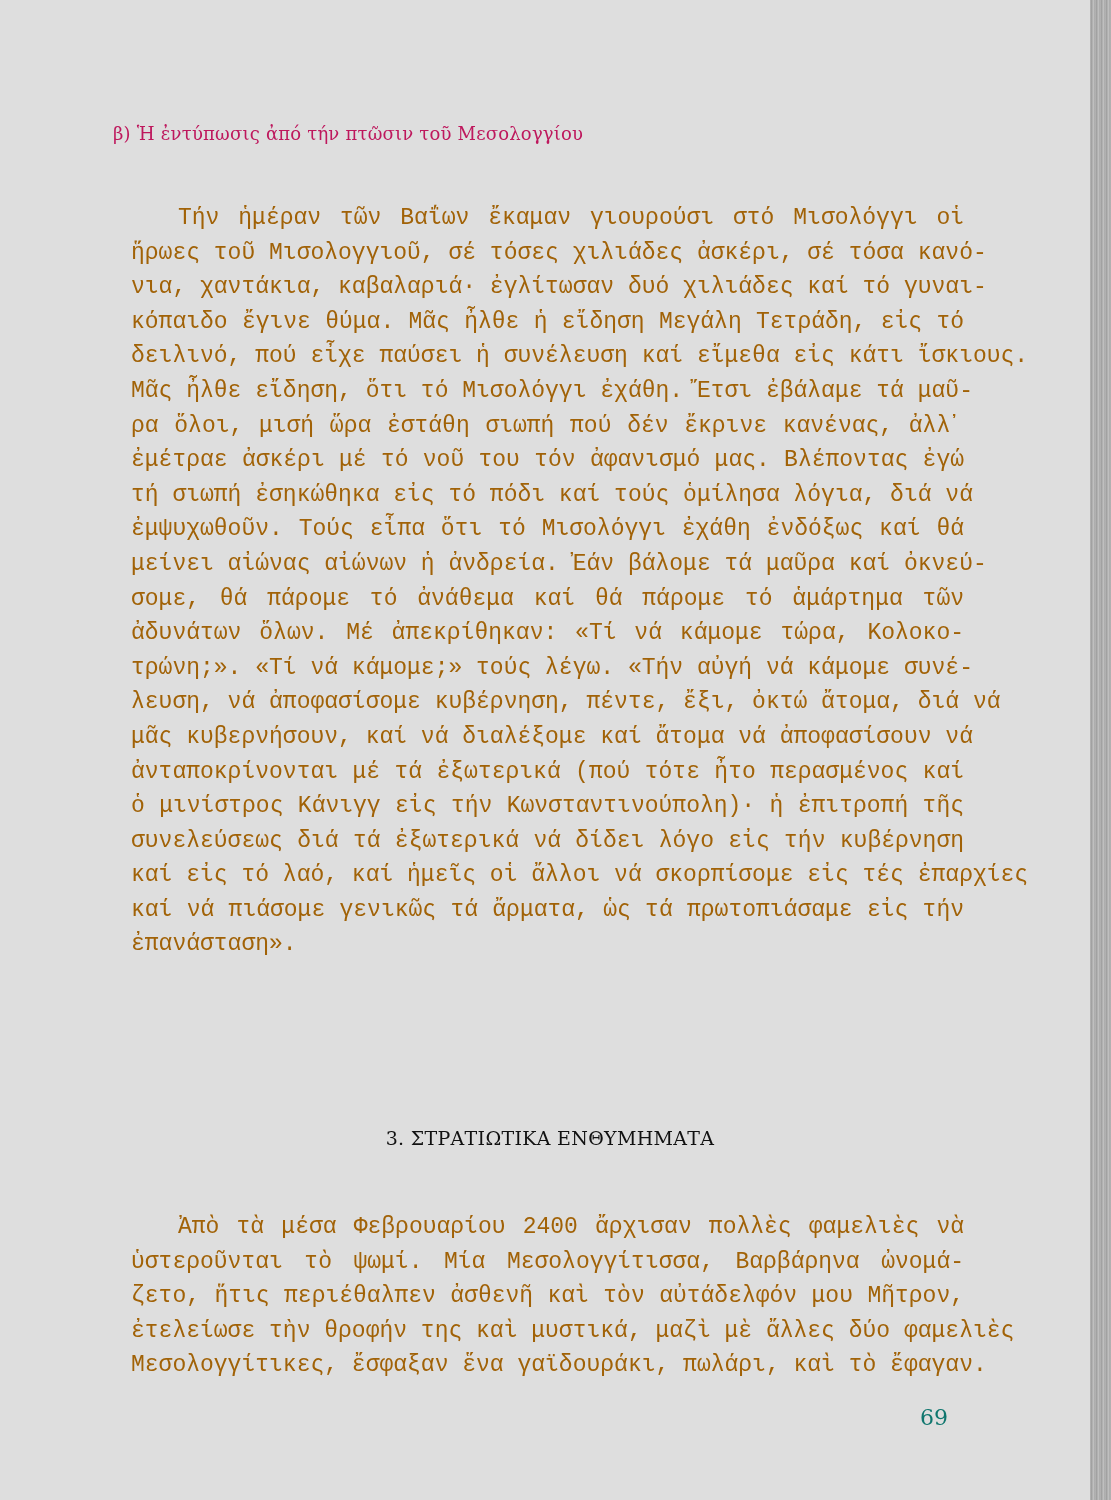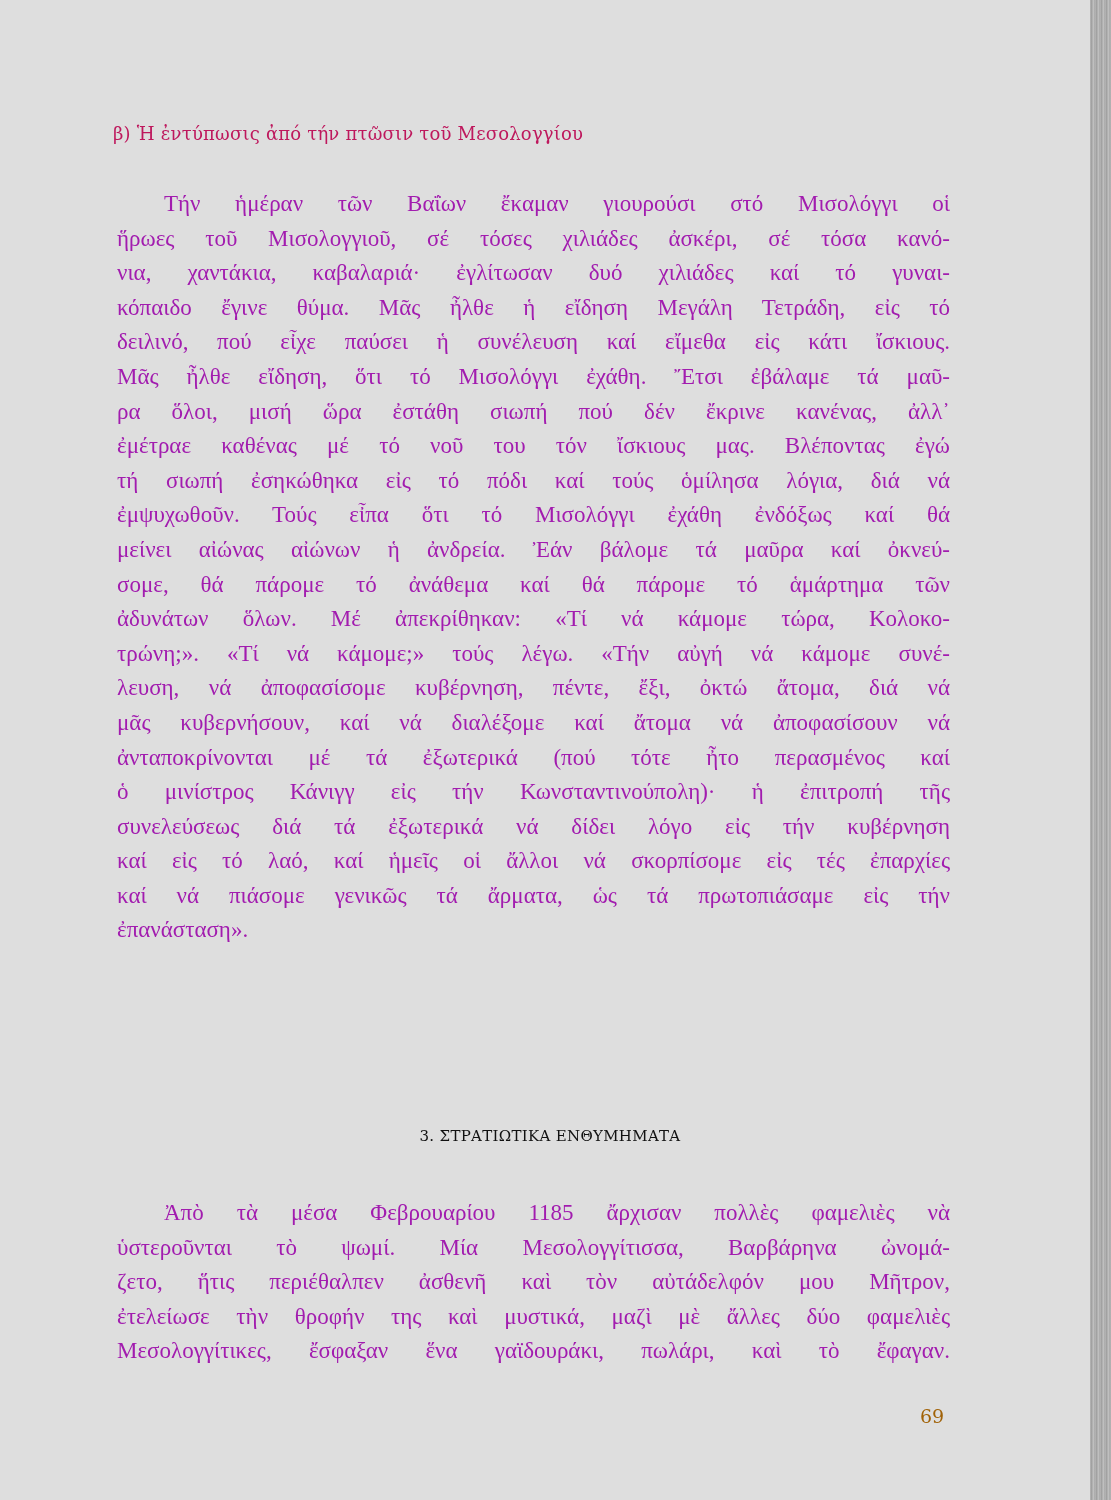--- a/index.html
+++ b/index.html
@@ -15,78 +15,78 @@
       position: absolute; right: 0; top: 0; width: 21px; height: 1500px;
       background: repeating-linear-gradient(90deg, #b8b8b8 0px, #9a9a9a 2px, #c8c8c8 3px, #a5a5a5 5px);
     }
     .subheading {
       position: absolute; left: 113px; top: 123px;
       font-family: "DejaVu Serif", serif; font-size: 18px; color: #be185d;
       letter-spacing: 0.2px;
     }
     .body-text {
       position: absolute; left: 113px; width: 833px;
-      font-family: Liberation Serif, serif; font-size: 23px; line-height: 34.6px;
-      color: #a21caf; text-align: justify; margin: 4px;
+      font-family: Liberation Mono, monospace; font-size: 23px; line-height: 34.6px;
+      color: #a16207; text-align: justify; margin: 18px;
     }
     .body-text .line { display: block; text-align: justify; text-align-last: justify; white-space: nowrap; }
     .body-text .line.last { text-align-last: left; }
     .body-text .line.indent { padding-left: 47px; }
     #section1 { top: 183px; }
     .attribution {
       position: absolute; left: 113px; top: 966px;
       font-family: "DejaVu Serif", serif; font-size: 17px; color: #151515;
     }
     .section-title {
       position: absolute; left: 0; width: 1090px; top: 1127px; text-align: center;
-      font-family: "DejaVu Serif", serif; font-size: 15px; color: #111; letter-spacing: 0.3px;
+      font-family: "DejaVu Serif", serif; font-size: 19px; color: #111; letter-spacing: 0.3px;
       padding-left: 10px; box-sizing: border-box;
     }
     #section2 { top: 1192px; }
     .page-number {
       position: absolute; left: 920px; top: 1405px;
-      font-family: "DejaVu Serif", serif; font-size: 19px; color: #a16207;
+      font-family: "DejaVu Serif", serif; font-size: 22px; color: #0f766e;
     }
   </style>
 </head>
 <body>
 
 <div class="page">
   <div class="subheading">β) Ἡ ἐντύπωσις ἀπό τήν πτῶσιν τοῦ Μεσολογγίου</div>
 
   <div class="body-text" id="section1">
     <span class="line indent">Τήν ἡμέραν τῶν Βαΐων ἔκαμαν γιουρούσι στό Μισολόγγι οἱ</span>
     <span class="line">ἥρωες τοῦ Μισολογγιοῦ, σέ τόσες χιλιάδες ἀσκέρι, σέ τόσα κανό-</span>
     <span class="line">νια, χαντάκια, καβαλαριά· ἐγλίτωσαν δυό χιλιάδες καί τό γυναι-</span>
     <span class="line">κόπαιδο ἔγινε θύμα. Μᾶς ἦλθε ἡ εἴδηση Μεγάλη Τετράδη, εἰς τό</span>
     <span class="line">δειλινό, πού εἶχε παύσει ἡ συνέλευση καί εἴμεθα εἰς κάτι ἴσκιους.</span>
     <span class="line">Μᾶς ἦλθε εἴδηση, ὅτι τό Μισολόγγι ἐχάθη. Ἔτσι ἐβάλαμε τά μαῦ-</span>
     <span class="line">ρα ὅλοι, μισή ὥρα ἐστάθη σιωπή πού δέν ἔκρινε κανένας, ἀλλ᾽</span>
-    <span class="line">ἐμέτραε καθένας μέ τό νοῦ του τόν ἴσκιους μας. Βλέποντας ἐγώ</span>
+    <span class="line">ἐμέτραε ἀσκέρι μέ τό νοῦ του τόν ἀφανισμό μας. Βλέποντας ἐγώ</span>
     <span class="line">τή σιωπή ἐσηκώθηκα εἰς τό πόδι καί τούς ὁμίλησα λόγια, διά νά</span>
     <span class="line">ἐμψυχωθοῦν. Τούς εἶπα ὅτι τό Μισολόγγι ἐχάθη ἐνδόξως καί θά</span>
     <span class="line">μείνει αἰώνας αἰώνων ἡ ἀνδρεία. Ἐάν βάλομε τά μαῦρα καί ὀκνεύ-</span>
     <span class="line">σομε, θά πάρομε τό ἀνάθεμα καί θά πάρομε τό ἁμάρτημα τῶν</span>
     <span class="line">ἀδυνάτων ὅλων. Μέ ἀπεκρίθηκαν: «Τί νά κάμομε τώρα, Κολοκο-</span>
     <span class="line">τρώνη;». «Τί νά κάμομε;» τούς λέγω. «Τήν αὐγή νά κάμομε συνέ-</span>
     <span class="line">λευση, νά ἀποφασίσομε κυβέρνηση, πέντε, ἔξι, ὀκτώ ἄτομα, διά νά</span>
     <span class="line">μᾶς κυβερνήσουν, καί νά διαλέξομε καί ἄτομα νά ἀποφασίσουν νά</span>
     <span class="line">ἀνταποκρίνονται μέ τά ἐξωτερικά (πού τότε ἦτο περασμένος καί</span>
     <span class="line">ὁ μινίστρος Κάνιγγ εἰς τήν Κωνσταντινούπολη)· ἡ ἐπιτροπή τῆς</span>
     <span class="line">συνελεύσεως διά τά ἐξωτερικά νά δίδει λόγο εἰς τήν κυβέρνηση</span>
     <span class="line">καί εἰς τό λαό, καί ἡμεῖς οἱ ἄλλοι νά σκορπίσομε εἰς τές ἐπαρχίες</span>
     <span class="line">καί νά πιάσομε γενικῶς τά ἄρματα, ὡς τά πρωτοπιάσαμε εἰς τήν</span>
     <span class="line last">ἐπανάσταση».</span>
   </div>
 
 
   <div class="section-title">3. ΣΤΡΑΤΙΩΤΙΚΑ ΕΝΘΥΜΗΜΑΤΑ</div>
 
   <div class="body-text" id="section2">
-    <span class="line indent">Ἀπὸ τὰ μέσα Φεβρουαρίου 1185 ἄρχισαν πολλὲς φαμελιὲς νὰ</span>
+    <span class="line indent">Ἀπὸ τὰ μέσα Φεβρουαρίου 2400 ἄρχισαν πολλὲς φαμελιὲς νὰ</span>
     <span class="line">ὑστεροῦνται τὸ ψωμί. Μία Μεσολογγίτισσα, Βαρβάρηνα ὠνομά-</span>
     <span class="line">ζετο, ἥτις περιέθαλπεν ἀσθενῆ καὶ τὸν αὐτάδελφόν μου Μῆτρον,</span>
     <span class="line">ἐτελείωσε τὴν θροφήν της καὶ μυστικά, μαζὶ μὲ ἄλλες δύο φαμελιὲς</span>
     <span class="line">Μεσολογγίτικες, ἔσφαξαν ἕνα γαϊδουράκι, πωλάρι, καὶ τὸ ἔφαγαν.</span>
   </div>
 
   <div class="page-number">69</div>
 </div>
 <div class="edge"></div>
 

